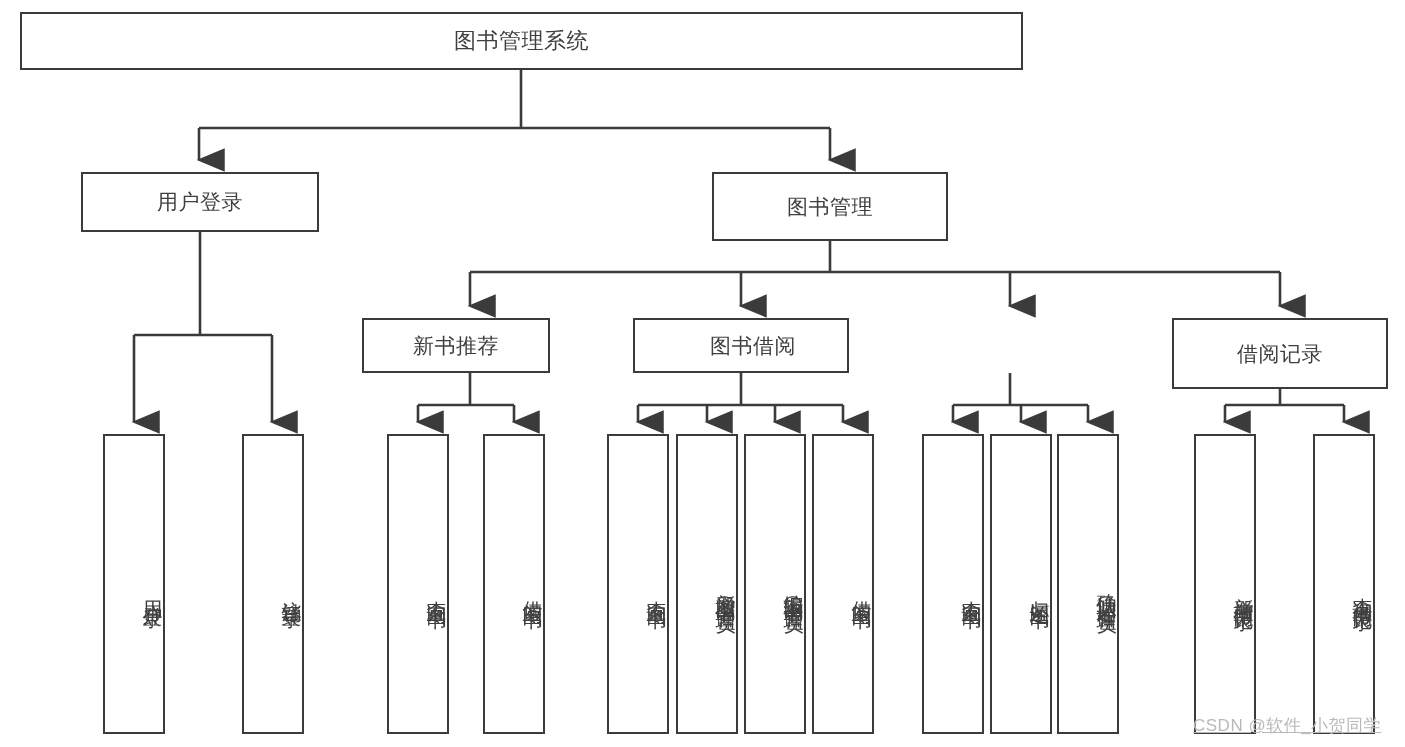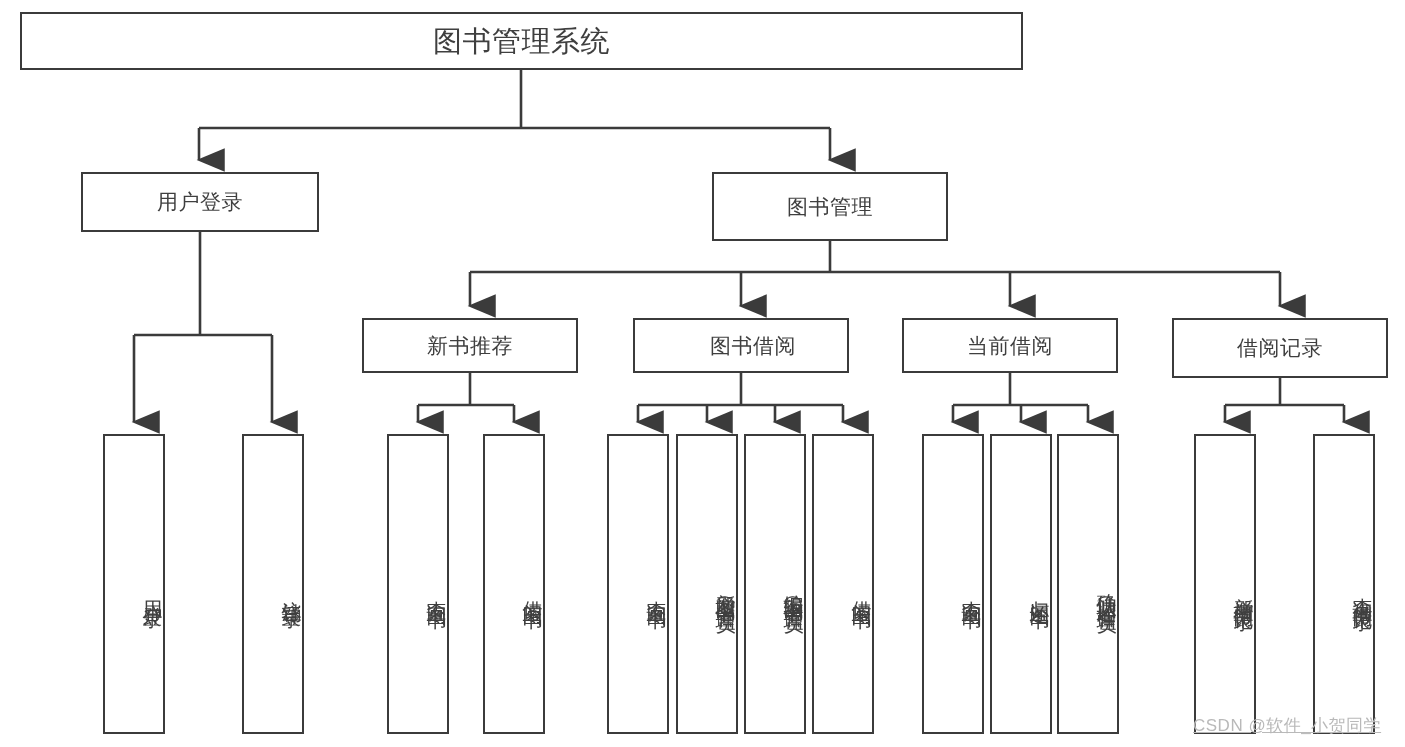--- a/index.html
+++ b/index.html
@@ -37,21 +37,21 @@
     justify-content: center;
     text-align: center;
     color: #3f3f3f;
   }
   .node.horiz {
     font-size: 21px;
     letter-spacing: 0.5px;
     line-height: 1.2;
   }
   .node.root {
-    font-size: 29px;
+    font-size: 22px;
   }
   .node.leaf {
     font-size: 20px;
     writing-mode: vertical-rl;
     text-orientation: upright;
     align-items: flex-start;
     justify-content: center;
     padding-top: 14px;
     letter-spacing: 3px;
     line-height: 1.05;
@@ -130,30 +130,27 @@
     <span>图书管理系统</span>
   </div>
 
   <div class="node horiz" style="left:81px; top:172px; width:238px; height:60px;">
     <span>用户登录</span>
   </div>
   <div class="node horiz" style="left:712px; top:172px; width:236px; height:69px;">
     <span>图书管理</span>
   </div>
 
-  <div class="node horiz" style="left:362px; top:318px; width:216px; height:55px;">
+  <div class="node horiz" style="left:362px; top:318px; width:188px; height:55px;">
     <span>新书推荐</span>
   </div>
   <div class="node horiz" style="left:633px; top:318px; width:216px; height:55px;padding-left:24px;">
     <span>图书借阅</span>
   </div>
-  <div class="node horiz" style="left:902px; top:318px; width:216px; height:55px;">
-    <span>当前借阅</span>
-  </div>
-  <div class="node horiz" style="left:1172px; top:318px; width:216px; height:60px;">
+  <div class="node horiz" style="left:1172px; top:318px; width:216px; height:71px;">
     <span>借阅记录</span>
   </div>
 
   <div class="node leaf" style="left:103px; top:434px; width:62px; height:300px;">
     <span>用户登录</span>
   </div>
   <div class="node leaf" style="left:242px; top:434px; width:62px; height:300px;">
     <span>注销登录</span>
   </div>
 

